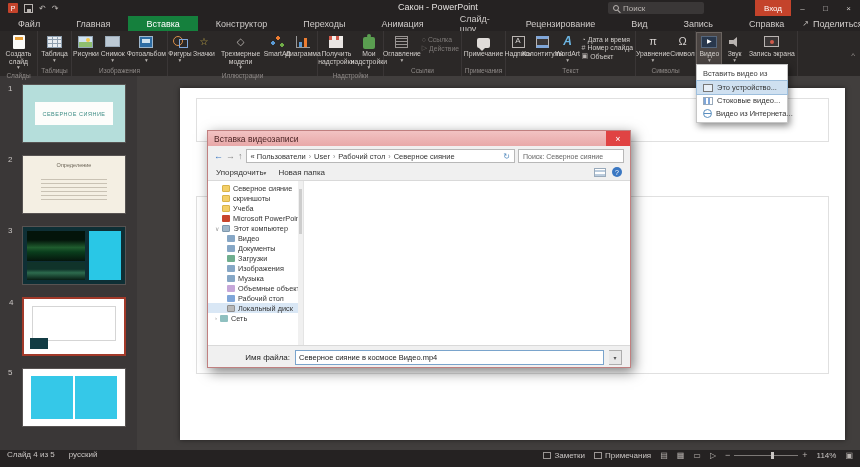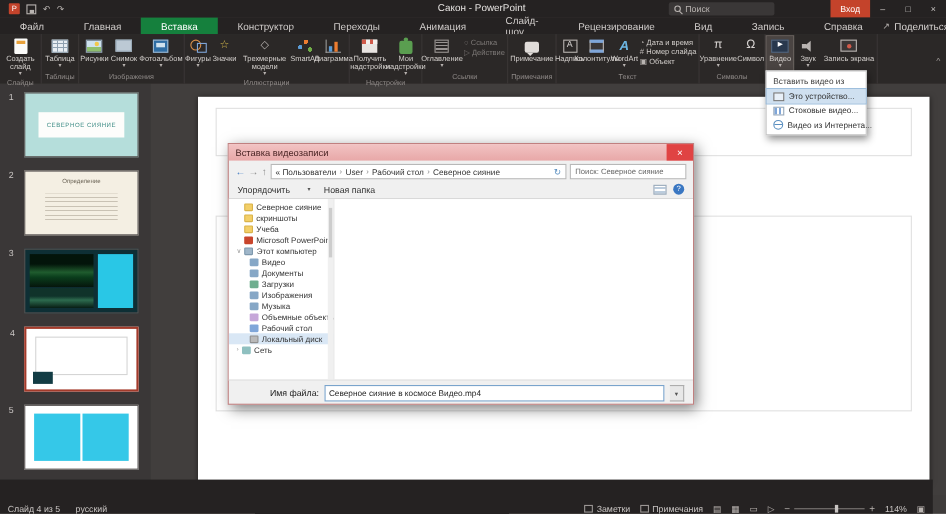--- a/index.html
+++ b/index.html
@@ -120,21 +120,21 @@
   .dlg-title{height:15px;background:linear-gradient(#f2c3c3,#e8a8a8);display:flex;align-items:center;padding-left:6px;font-size:8.5px;color:#4a2424;flex:none}
   .dlg-close{margin-left:auto;width:24px;height:15px;background:#e04343;color:#fff;display:flex;align-items:center;justify-content:center;font-size:9px}
   .dlg-nav{display:flex;align-items:center;gap:3px;padding:3px 6px;flex:none}
   .nav-ic{font-size:9px;color:#8a8a8a}
   .nav-ic.back{color:#3a77c2}
   .crumb{flex:1;height:14px;background:#fff;border:1px solid #b8b8b8;display:flex;align-items:center;gap:3px;padding:0 4px;font-size:7.5px;color:#333;white-space:nowrap;overflow:hidden}
   .csep{color:#888;font-size:7px}
   .crumb .cref{margin-left:auto;color:#5a8fc0;font-size:8px}
   .dlg-search{width:106px;height:14px;background:#fff;border:1px solid #b8b8b8;display:flex;align-items:center;padding:0 4px;font-size:7px;color:#666;white-space:nowrap;overflow:hidden;flex:none}
   .dlg-cmd{display:flex;align-items:center;gap:12px;padding:1px 8px 3px;border-bottom:1px solid #d9d9d9;font-size:8px;color:#343434;flex:none}
-  .cmd-item{display:flex;align-items:flex-end;gap:16px}
+  .cmd-item{display:flex;align-items:flex-end;gap:0}
   .cmd-right{margin-left:auto;display:flex;align-items:center;gap:6px}
   .view-ic{width:12px;height:9px;border:1px solid #9ab;background:repeating-linear-gradient(0deg,#bcd 0 2px,#fff 2px 4px)}
   .help-ic{width:10px;height:10px;border-radius:50%;background:#3a77c2;color:#fff;font-size:7px;display:flex;align-items:center;justify-content:center}
   .dlg-body{flex:1;display:flex;background:#fff;border-bottom:1px solid #d9d9d9;overflow:hidden}
   .tree{width:96px;border-right:1px solid #e4e4e4;padding-top:2px;position:relative;overflow:hidden;flex:none}
   .titem{display:flex;align-items:center;gap:3px;height:10px;font-size:7.3px;color:#333;white-space:nowrap}
   .titem.sel{background:#d9e7f5}
   .ind1{padding-left:7px}.ind2{padding-left:14px}.ind3{padding-left:19px}
   .tchev{color:#999;font-size:6px}
   .ti{width:8px;height:7px;border-radius:1px;flex:none}
@@ -163,21 +163,21 @@
   .fn-type .tcaret{margin-left:auto;font-size:6px;color:#555}
   .dlg-buttons{display:flex;justify-content:flex-end;align-items:center;gap:6px;padding:3px 8px 6px;flex:none}
   .srv{display:flex;align-items:center;gap:3px;border:1px solid #adadad;background:#e6e6e6;height:16px;padding:0 8px;font-size:8px}
   .btn-insert{display:flex;align-items:stretch;border:1px solid #2f6db5;background:#e4eef9;height:16px;font-size:8px}
   .btn-insert .ilab{display:flex;align-items:center;padding:0 8px}
   .btn-insert .idiv{width:1px;background:#9cbce0}
   .btn-insert .icaret{display:flex;align-items:center;padding:0 4px;font-size:6px;color:#333}
   .btn-cancel{border:1px solid #adadad;background:#e6e6e6;height:16px;display:flex;align-items:center;padding:0 10px;font-size:8px}
 
   
-  .statusbar{position:absolute;left:0;bottom:0;right:12px;height:31px;background:#252222;display:flex;align-items:flex-end;font-size:8px;color:#c9c5c3;padding:0 7px;gap:14px;z-index:5}
+  .statusbar{position:absolute;left:0;bottom:0;right:0;height:17px;background:#252222;display:flex;align-items:flex-start;font-size:8px;color:#c9c5c3;padding:0 7px;gap:14px;z-index:5}
   .sb-right{margin-left:auto;display:flex;align-items:center;gap:9px}
   .sb-item{display:flex;align-items:center;gap:3px}
   .sb-ic{width:8px;height:7px;border:1px solid #9a9593}
   .sb-view{font-size:8px;color:#b9b4b1}
   .zoomer{display:flex;align-items:center;gap:4px}
   .zline{width:64px;height:1px;background:#7d7977;position:relative}
   .zthumb{position:absolute;left:58%;top:-3px;width:3px;height:7px;background:#c9c5c3}
   .zsign{font-size:9px;color:#b9b4b1}
 </style>
 </head>

